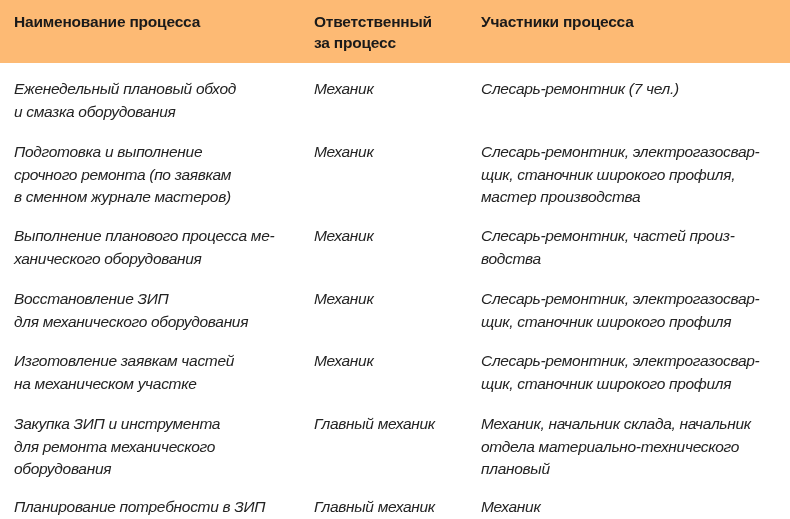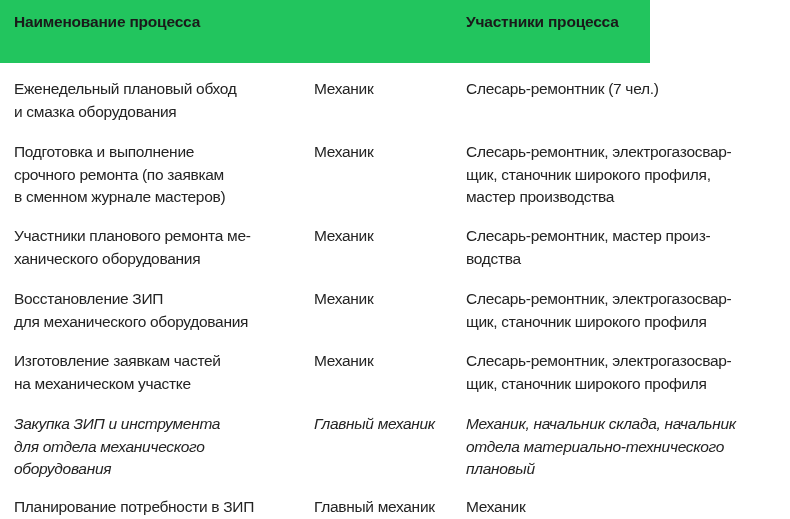--- a/index.html
+++ b/index.html
@@ -1,33 +1,35 @@
 <!DOCTYPE html>
 <html><head>
 <meta charset="utf-8">
 <style>
   html, body { margin: 0; padding: 0; background: #ffffff; }
   body { width: 790px; height: 519px; overflow: hidden; position: relative;
          font-family: "Liberation Sans", sans-serif; color: #232323; }
   .table { position: absolute; left: 0; top: 0; width: 790px; }
-  .header { position: absolute; left: 0; top: 0; width: 650px; height: 63px; background: #22c55e; }
+  .header { position: absolute; left: 0; top: 0; width: 790px; height: 63px; background: #fdba74; }
   .hcell { position: absolute; top: 11px; font-weight: bold; font-size: 15.5px; line-height: 21px; color: #1a1a1a; letter-spacing: -0.2px; }
   .row { position: absolute; left: 0; width: 790px; }
-  .cell { position: absolute; top: 0; font-size: 15.5px; line-height: 22.5px; letter-spacing: -0.3px; white-space: pre-line; }
+  .cell { position: absolute; top: 0; font-size: 15.5px; line-height: 22.5px; letter-spacing: -0.3px; white-space: pre-line; font-style: italic; }
   .c1 { left: 14px; width: 290px; }
   .c2 { left: 314px; width: 160px; }
-  .c3 { left: 466px; width: 305px; }
+  .c3 { left: 481px; width: 305px; }
   .italic .cell { font-style: italic; }
 </style>
 </head>
 <body>
 
 <div class="table">
   <div class="header">
     <div class="hcell c1" style="white-space:pre-line">Наименование процесса</div>
+    <div class="hcell c2" style="white-space:pre-line">Ответственный
+за процесс</div>
     <div class="hcell c3" style="white-space:pre-line">Участники процесса</div>
   </div>
 
   <div class="row" style="top:78px">
     <div class="cell c1">Еженедельный плановый обход
 и смазка оборудования</div>
     <div class="cell c2">Механик</div>
     <div class="cell c3">Слесарь-ремонтник (7 чел.)</div>
   </div>
 
@@ -35,24 +37,24 @@
     <div class="cell c1">Подготовка и выполнение
 срочного ремонта (по заявкам
 в сменном журнале мастеров)</div>
     <div class="cell c2">Механик</div>
     <div class="cell c3">Слесарь-ремонтник, электрогазосвар-
 щик, станочник широкого профиля,
 мастер производства</div>
   </div>
 
   <div class="row" style="top:225px">
-    <div class="cell c1">Участники планового ремонта ме-
+    <div class="cell c1">Выполнение планового процесса ме-
 ханического оборудования</div>
     <div class="cell c2">Механик</div>
-    <div class="cell c3">Слесарь-ремонтник, мастер произ-
+    <div class="cell c3">Слесарь-ремонтник, частей произ-
 водства</div>
   </div>
 
   <div class="row" style="top:288px">
     <div class="cell c1">Восстановление ЗИП
 для механического оборудования</div>
     <div class="cell c2">Механик</div>
     <div class="cell c3">Слесарь-ремонтник, электрогазосвар-
 щик, станочник широкого профиля</div>
   </div>
@@ -60,21 +62,21 @@
   <div class="row" style="top:350px">
     <div class="cell c1">Изготовление заявкам частей
 на механическом участке</div>
     <div class="cell c2">Механик</div>
     <div class="cell c3">Слесарь-ремонтник, электрогазосвар-
 щик, станочник широкого профиля</div>
   </div>
 
   <div class="row italic" style="top:413px">
     <div class="cell c1">Закупка ЗИП и инструмента
-для отдела механического
+для ремонта механического
 оборудования</div>
     <div class="cell c2">Главный механик</div>
     <div class="cell c3">Механик, начальник склада, начальник
 отдела материально-технического
 плановый</div>
   </div>
 
   <div class="row" style="top:496px">
     <div class="cell c1">Планирование потребности в ЗИП</div>
     <div class="cell c2">Главный механик</div>

